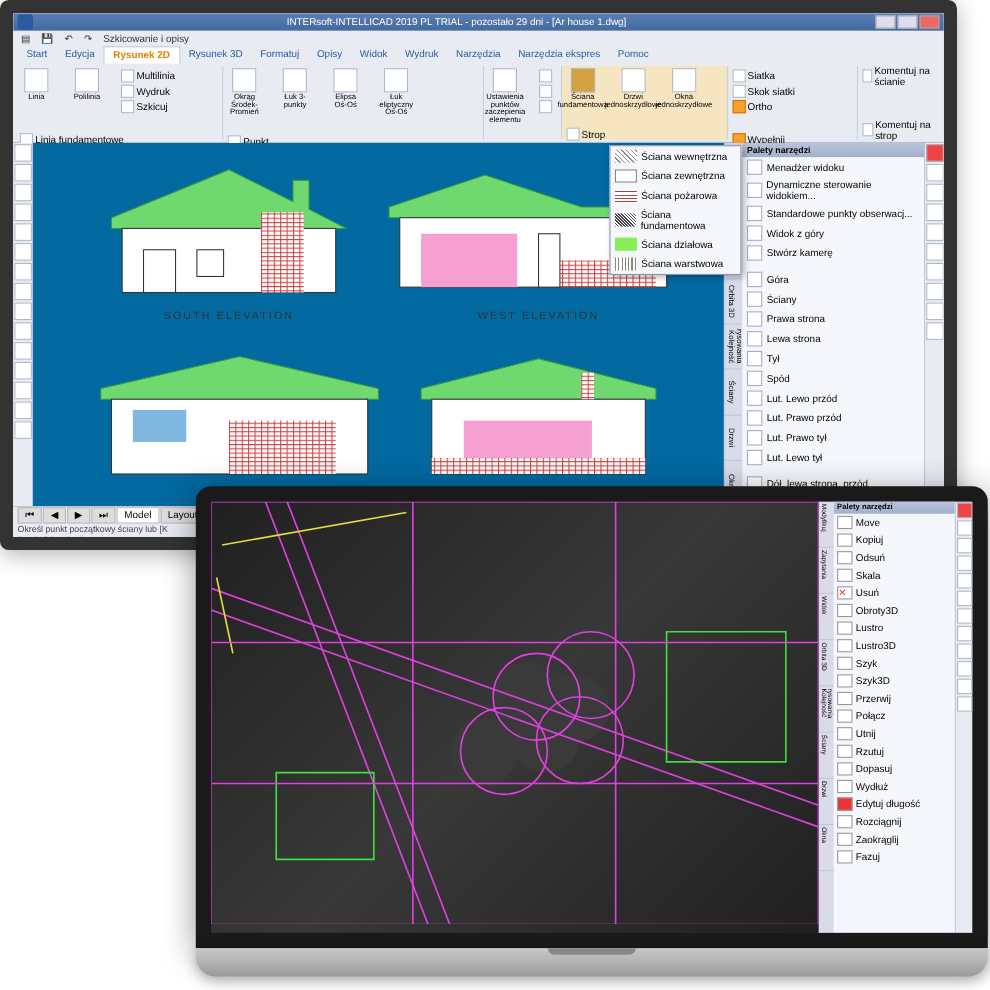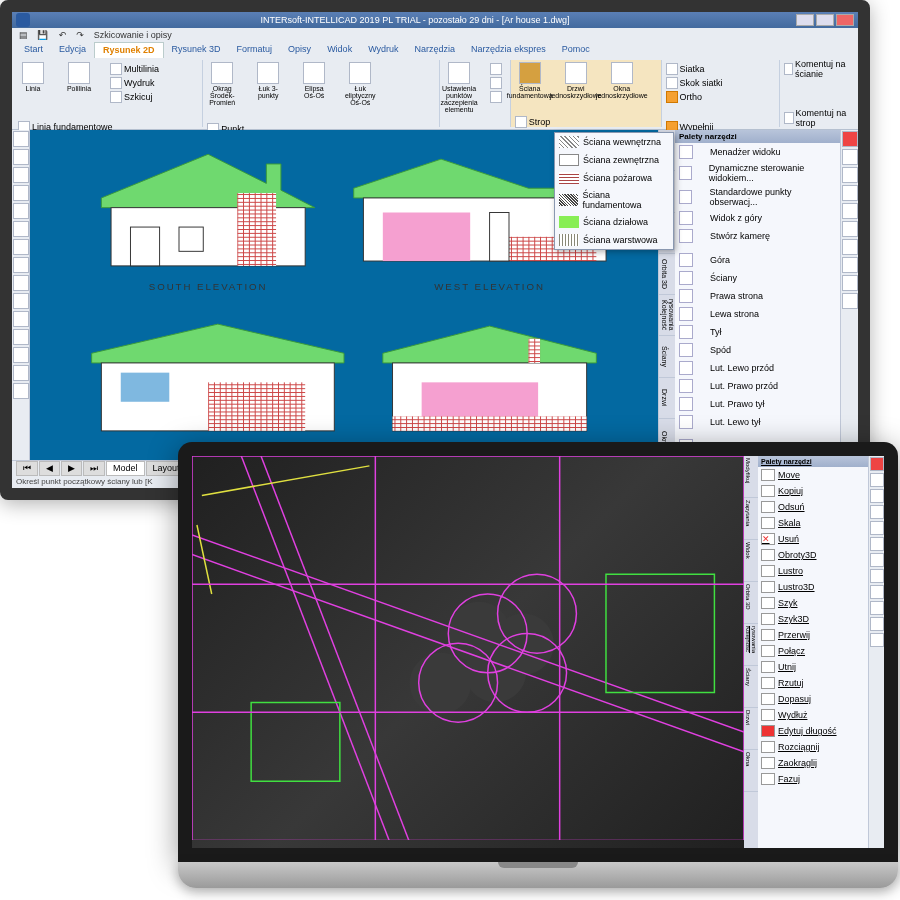--- a/index.html
+++ b/index.html
@@ -46,21 +46,21 @@
 .ltools .tb{width:16px;height:16px;margin:1px auto;background:#fff;border:1px solid #b0b8c8;}
 .canvas1{flex:1;background:#0369a1;position:relative;overflow:hidden;}
 
 
 .rpanel{width:200px;background:#e8ecf2;border-left:1px solid #c0c8d8;display:flex;}
 .rptabs{width:16px;background:#d8dce8;display:flex;flex-direction:column;}
 .rptabs .vt{height:50px;writing-mode:vertical-lr;font-size:7px;text-align:center;padding:2px;border-bottom:1px solid #c0c8d8;}
 .rpcontent{flex:1;display:flex;flex-direction:column;}
 .rphead{background:linear-gradient(#b8c4da,#a0b0cc);padding:2px 4px;font-size:8px;font-weight:bold;}
 .rplist{flex:1;background:#f5f7fc;overflow:hidden;}
-.rpitem{display:flex;align-items:center;gap:17px;padding:2px 4px;font-size:8px;}
+.rpitem{display:flex;align-items:center;gap:4px;padding:2px 4px;font-size:8px;}
 .rpitem .ric{width:14px;height:14px;background:#fff;border:1px solid #aac;}
 .rtools{width:18px;background:#e8ecf2;border-left:1px solid #c0c8d8;display:flex;flex-direction:column;}
 .rtools .tb{width:16px;height:16px;margin:1px auto;background:#fff;border:1px solid #b0b8c8;}
 
 
 .walldrop{position:absolute;left:542px;top:120px;width:120px;background:#f5f7fc;border:1px solid #8a98b0;box-shadow:2px 2px 6px rgba(0,0,0,.3);z-index:5;}
 .walldrop .wi{display:flex;align-items:center;gap:4px;padding:3px 4px;font-size:8px;}
 .walldrop .wi .wic{width:20px;height:12px;}
 .wic.w1{background:repeating-linear-gradient(45deg,#888,#888 1px,#fff 1px,#fff 3px);}
 .wic.w2{background:#fff;border:1px solid #888;}
@@ -74,21 +74,21 @@
 
 
 .bottombar{height:28px;background:#e8ecf2;border-top:1px solid #c0c8d8;display:flex;flex-direction:column;}
 .btabs{display:flex;padding:0 4px;font-size:8px;}
 .btabs span{padding:1px 6px;border:1px solid #bbb;background:#ddd;margin-right:1px;}
 .btabs .a{background:#fff;}
 .cmd{padding:1px 4px;font-size:8px;color:#444;}
 .status{font-size:7px;padding:1px 4px;color:#666;}
 
 
-.laptop{position:absolute;left:178px;top:442px;width:720px;height:456px;z-index:10;text-decoration:underline;}
+.laptop{position:absolute;left:178px;top:442px;width:720px;height:456px;z-index:10;}
 .lapbezel{width:100%;height:420px;background:#1a1a1a;border-radius:14px 14px 0 0;padding:14px;box-shadow:0 6px 30px rgba(0,0,0,.4);}
 .lapscreen{width:100%;height:100%;background:#1e1e1e;display:flex;overflow:hidden;}
 .lapbase{height:26px;background:linear-gradient(#c8c8c8,#9a9a9a);border-radius:0 0 18px 18px;box-shadow:0 4px 12px rgba(0,0,0,.3);position:relative;}
 .lapbase::before{content:'';position:absolute;left:50%;top:0;transform:translateX(-50%);width:80px;height:6px;background:#888;border-radius:0 0 6px 6px;}
 
 .map{flex:1;background:#2a2a2a;position:relative;}
 .aerial{position:absolute;inset:0;background:
   radial-gradient(circle at 55% 55%, #3a3a3a 0 30px, transparent 31px),
   radial-gradient(circle at 45% 58%, #3a3a3a 0 30px, transparent 31px),
   radial-gradient(circle at 52% 45%, #3a3a3a 0 30px, transparent 31px),

